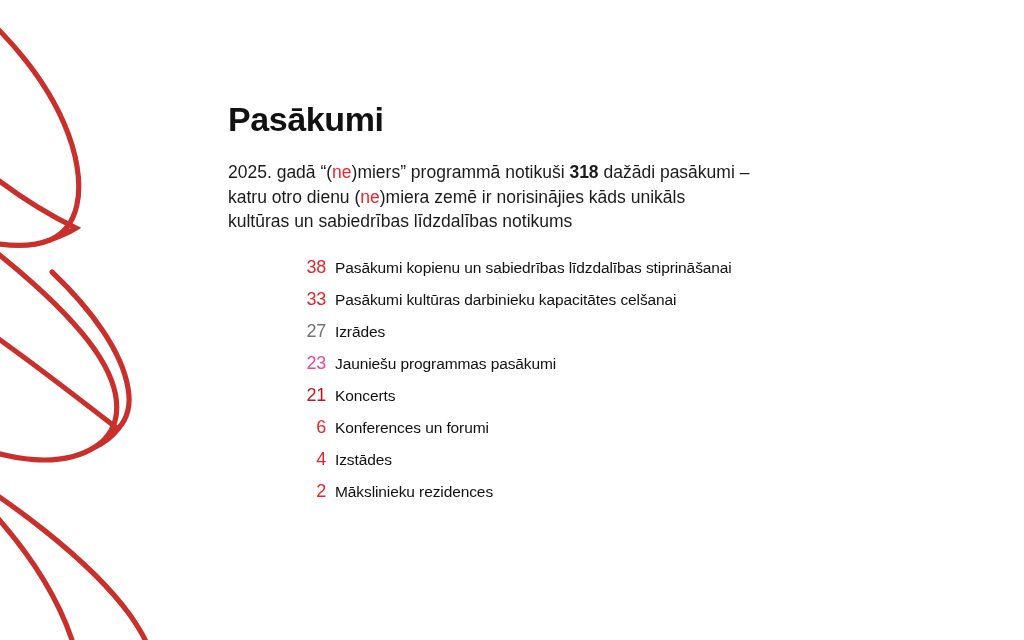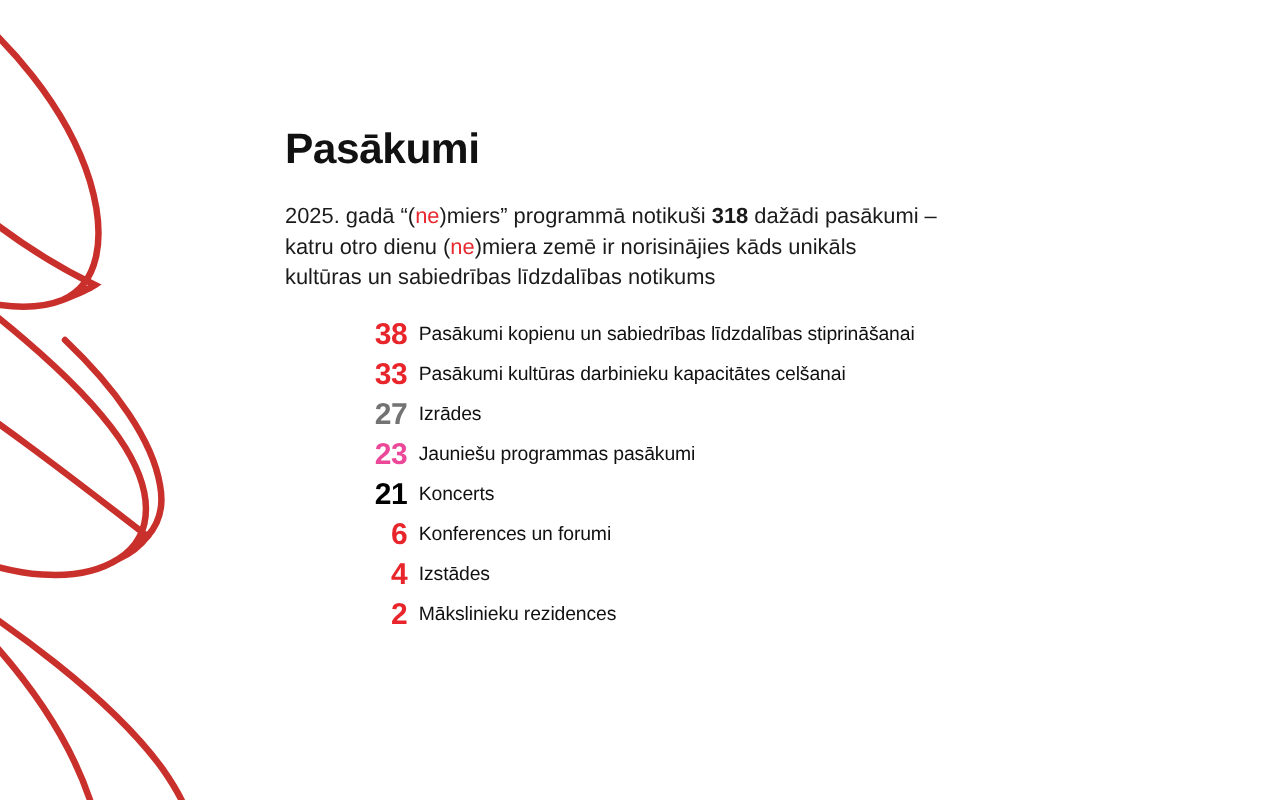--- a/index.html
+++ b/index.html
@@ -81,22 +81,22 @@
   }
   .stat-row {
     display: flex;
     align-items: flex-start;
     margin-bottom: 9px;
   }
   .stat-row:last-child { margin-bottom: 0; }
   .stat-count {
     flex: 0 0 38px;
     text-align: right;
-    font-size: 24px;
-    font-weight: 700;
+    font-size: 18px;
+    font-weight: 400;
     line-height: 23px;
     color: #E8252B;
     letter-spacing: -0.2px;
   }
   .stat-label {
     flex: 1 1 auto;
     padding-left: 9px;
     font-size: 15.5px;
     font-weight: 400;
     line-height: 23px;
@@ -167,21 +167,21 @@
     </li>
     <li class="stat-row">
       <span class="stat-count" style="color: #737373;">27</span>
       <span class="stat-label">Izrādes</span>
     </li>
     <li class="stat-row">
       <span class="stat-count" style="color: #ec4899;">23</span>
       <span class="stat-label">Jauniešu programmas pasākumi</span>
     </li>
     <li class="stat-row">
-      <span class="stat-count" style="color: #000000;">21</span>
+      <span class="stat-count" style="color: #b91c1c;">21</span>
       <span class="stat-label">Koncerts</span>
     </li>
     <li class="stat-row">
       <span class="stat-count" style="color: rgb(232, 37, 43);">6</span>
       <span class="stat-label">Konferences un forumi</span>
     </li>
     <li class="stat-row">
       <span class="stat-count" style="color: rgb(232, 37, 43);">4</span>
       <span class="stat-label">Izstādes</span>
     </li>

